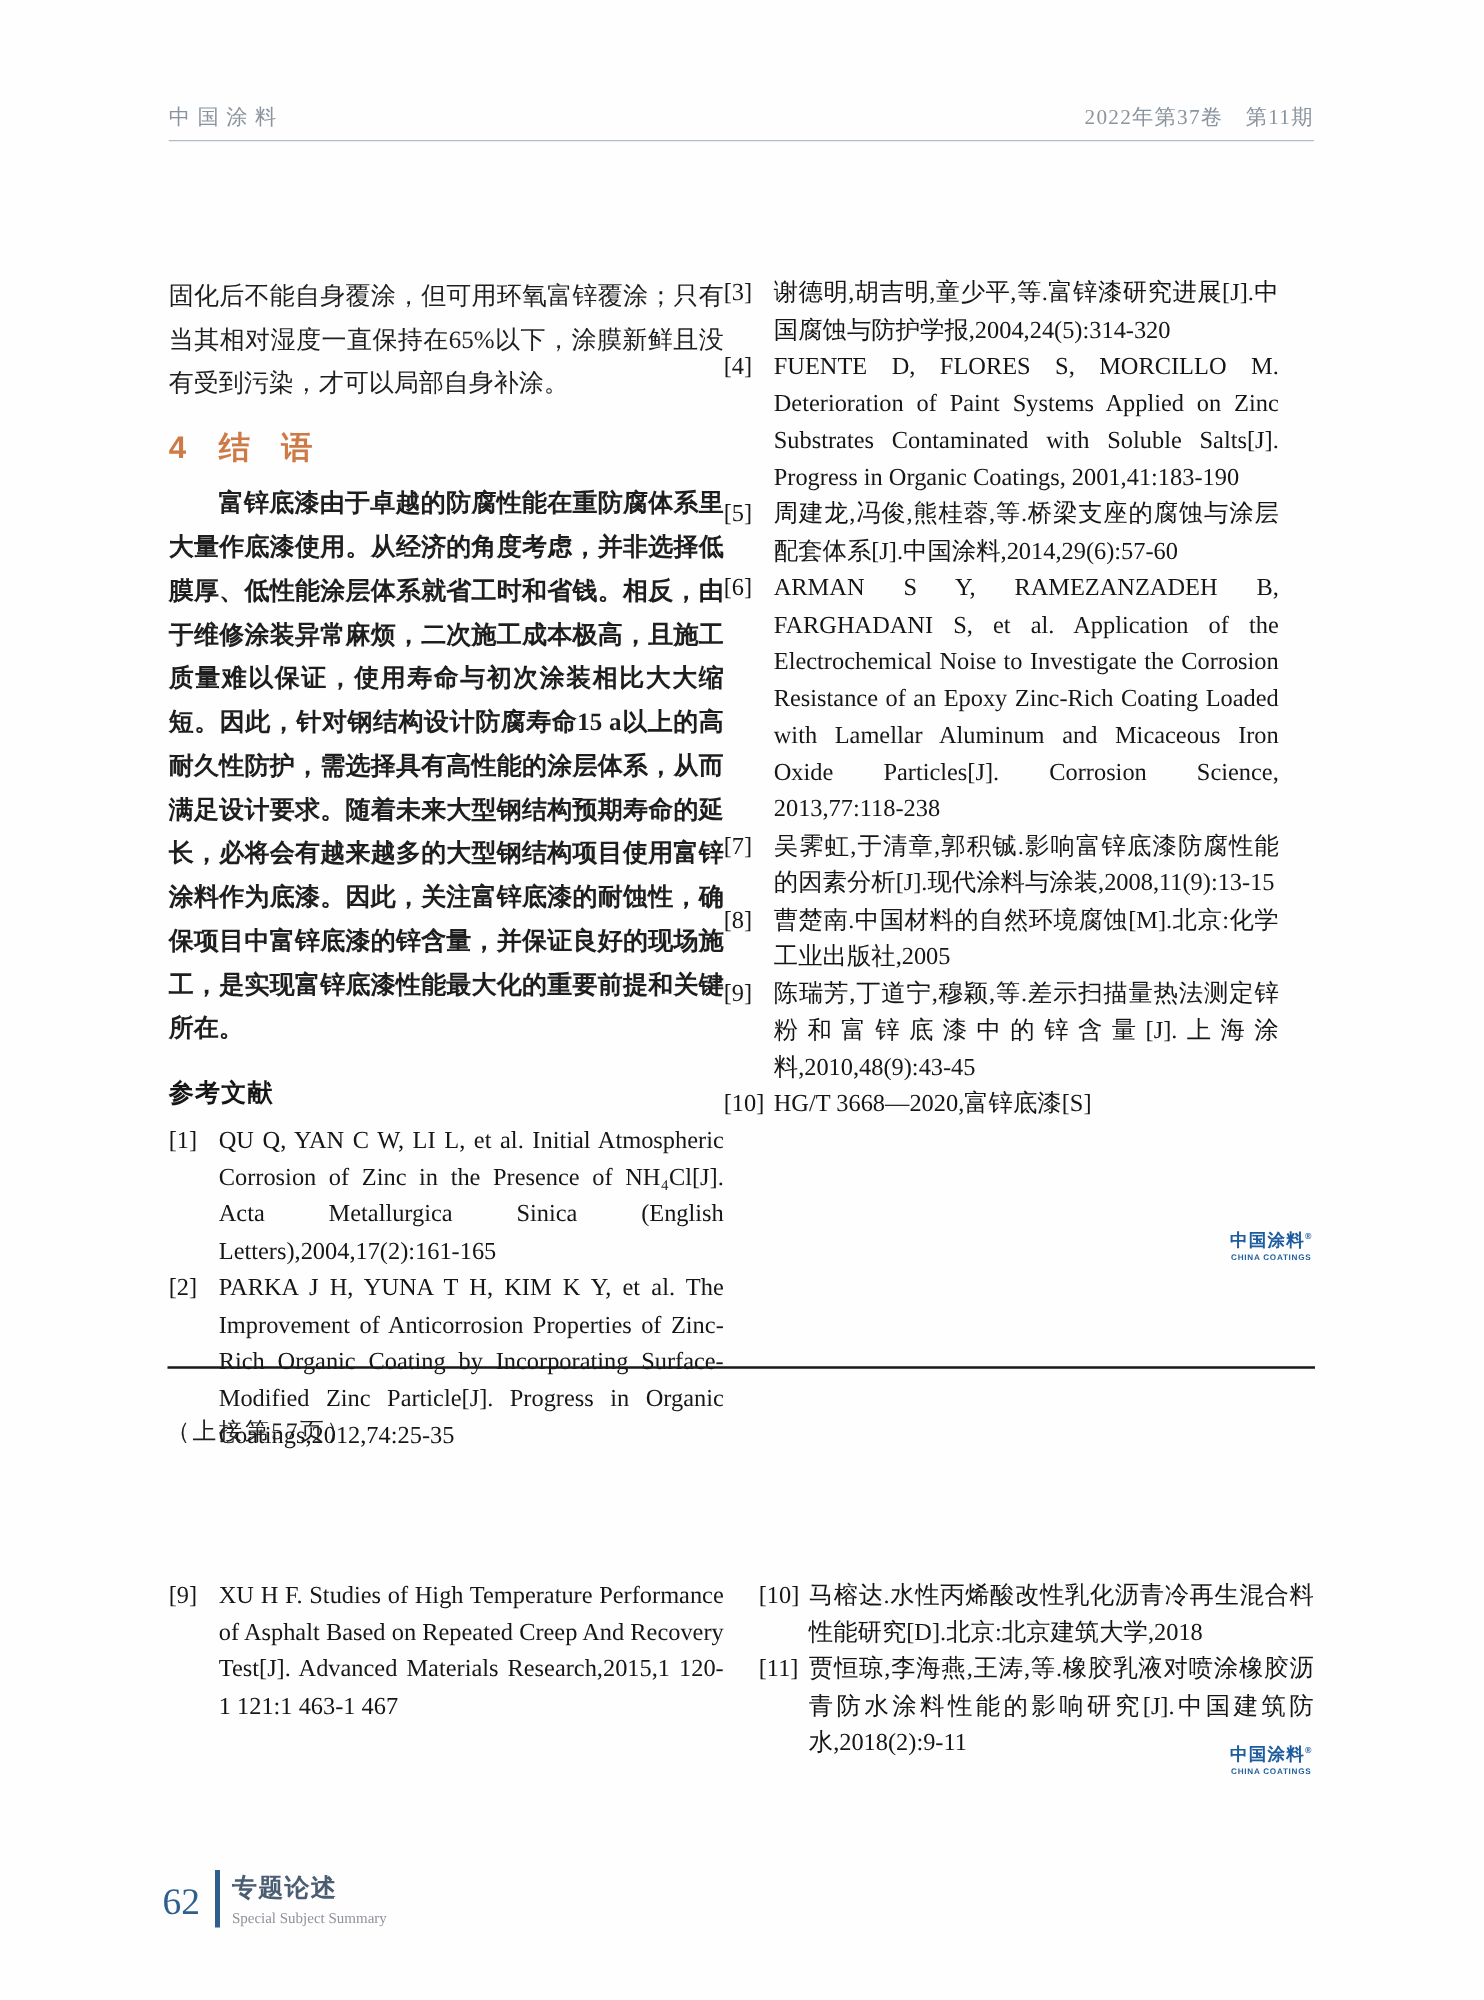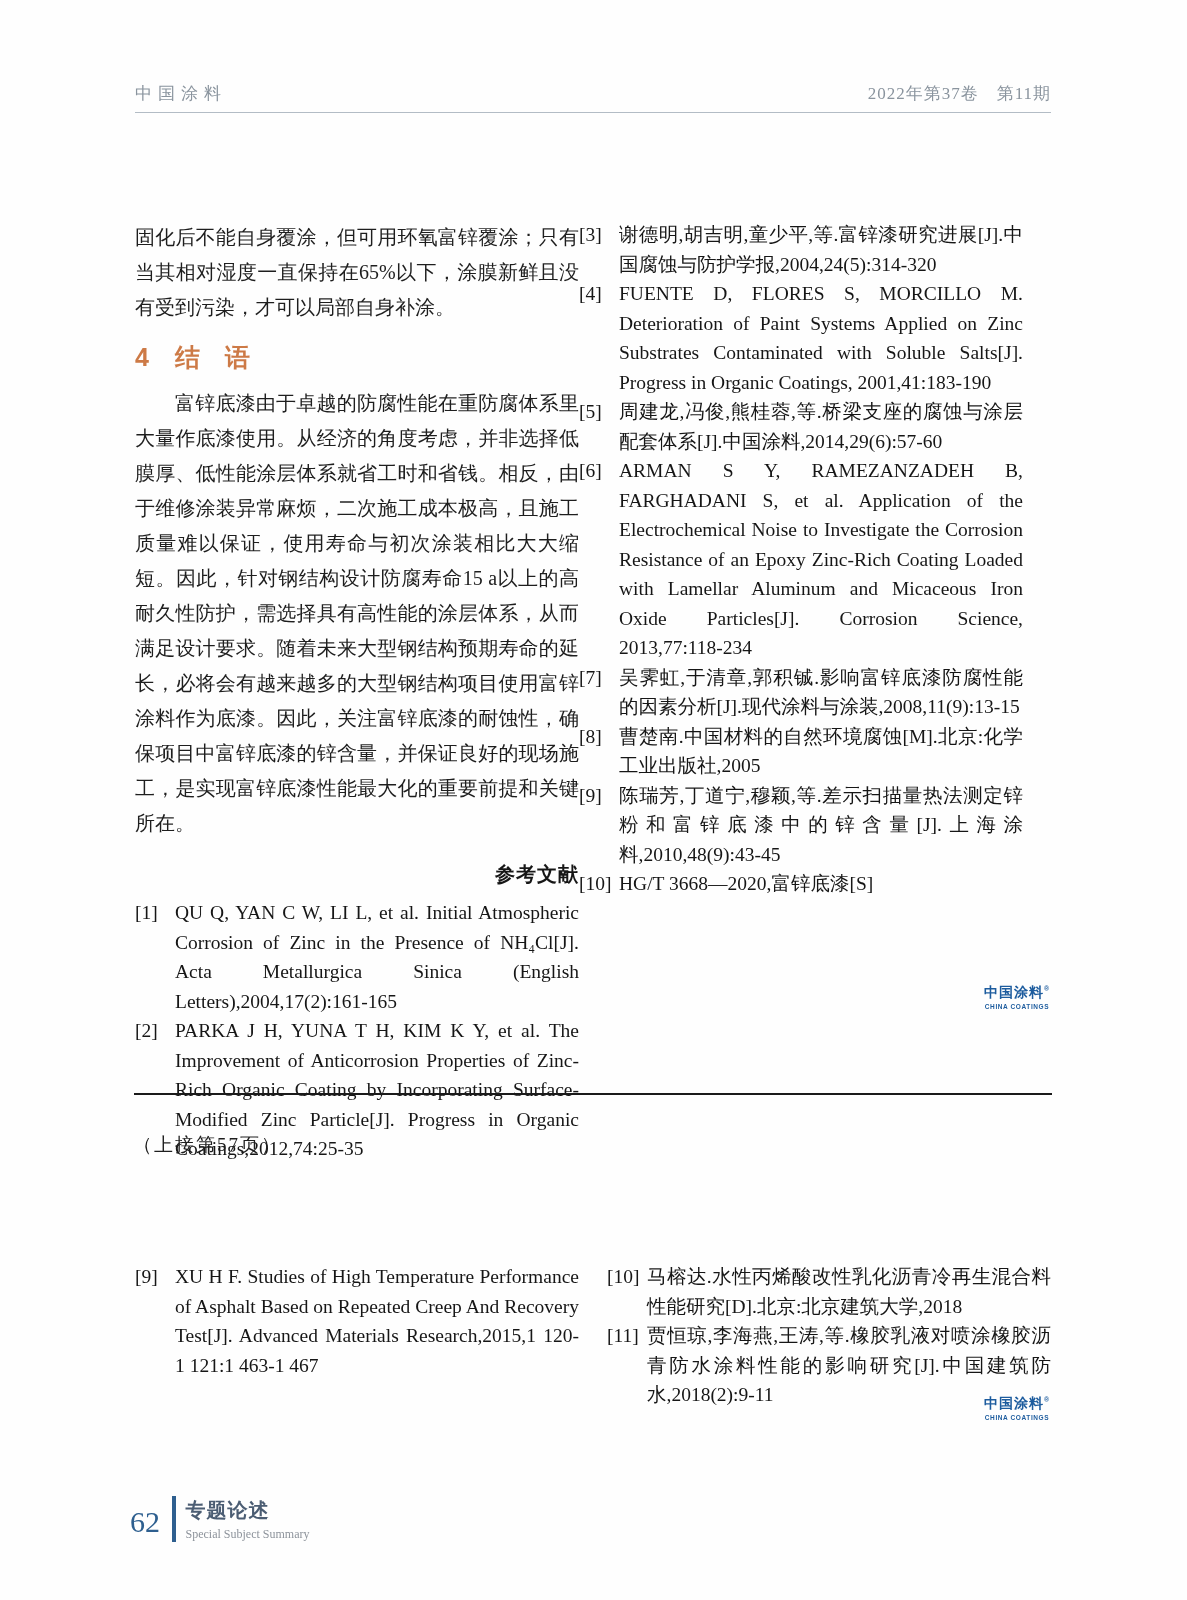--- a/index.html
+++ b/index.html
@@ -18,23 +18,23 @@
   .header-right{letter-spacing:1px;}
   
   .columns{position:absolute;top:220px;left:135px;width:916px;display:flex;}
   .col{flex:0 0 444px;width:444px;}
   .intro{font-size:20px;line-height:35px;text-align:justify;margin:0;}
   .section-heading{
     margin:16px 0 12px 0;color:#cd7a46;font-size:25px;font-weight:bold;
     font-family:"Liberation Sans","DejaVu Sans",sans-serif;
   }
   .sec-num{margin-right:26px;}
-  .body-par{font-size:20px;line-height:35px;text-align:justify;text-indent:2em;margin:0;}
+  .body-par{font-size:20px;line-height:35px;text-align:justify;text-indent:2em;margin:0;font-weight:bold;}
   .refs-title{
-    text-align:right;font-size:20px;font-weight:bold;margin:20px 0 10px 0;
+    text-align:left;font-size:20px;font-weight:bold;margin:20px 0 10px 0;
     font-family:"Liberation Sans","DejaVu Sans",sans-serif;letter-spacing:1px;color:#161616;
   }
   .ref{display:flex;font-size:19.5px;line-height:29.5px;color:#161616;}
   .ref-label{flex:0 0 40px;}
   .ref-text{flex:1;text-align:justify;}
   
   .logo{position:absolute;text-align:center;color:#1d5c9e;width:70px;}
   .logo-1{left:982px;top:984px;}
   .logo-2{left:982px;top:1395px;}
   .logo-cn{
@@ -105,21 +105,21 @@
       <div class="ref">
         <span class="ref-label">[4]</span>
         <span class="ref-text">FUENTE D, FLORES S, MORCILLO M. Deterioration of Paint Systems Applied on Zinc Substrates Contaminated with Soluble Salts[J]. Progress in Organic Coatings, 2001,41:183-190</span>
       </div>
       <div class="ref">
         <span class="ref-label">[5]</span>
         <span class="ref-text">周建龙,冯俊,熊桂蓉,等.桥梁支座的腐蚀与涂层配套体系[J].中国涂料,2014,29(6):57-60</span>
       </div>
       <div class="ref">
         <span class="ref-label">[6]</span>
-        <span class="ref-text">ARMAN S Y, RAMEZANZADEH B, FARGHADANI S, et al. Application of the Electrochemical Noise to Investigate the Corrosion Resistance of an Epoxy Zinc-Rich Coating Loaded with Lamellar Aluminum and Micaceous Iron Oxide Particles[J]. Corrosion Science, 2013,77:118-234</span>
+        <span class="ref-text">ARMAN S Y, RAMEZANZADEH B, FARGHADANI S, et al. Application of the Electrochemical Noise to Investigate the Corrosion Resistance of an Epoxy Zinc-Rich Coating Loaded with Lamellar Aluminum and Micaceous Iron Oxide Particles[J]. Corrosion Science, 2013,77:118-238</span>
       </div>
       <div class="ref">
         <span class="ref-label">[7]</span>
         <span class="ref-text">吴霁虹,于清章,郭积铖.影响富锌底漆防腐性能的因素分析[J].现代涂料与涂装,2008,11(9):13-15</span>
       </div>
       <div class="ref">
         <span class="ref-label">[8]</span>
         <span class="ref-text">曹楚南.中国材料的自然环境腐蚀[M].北京:化学工业出版社,2005</span>
       </div>
       <div class="ref">

